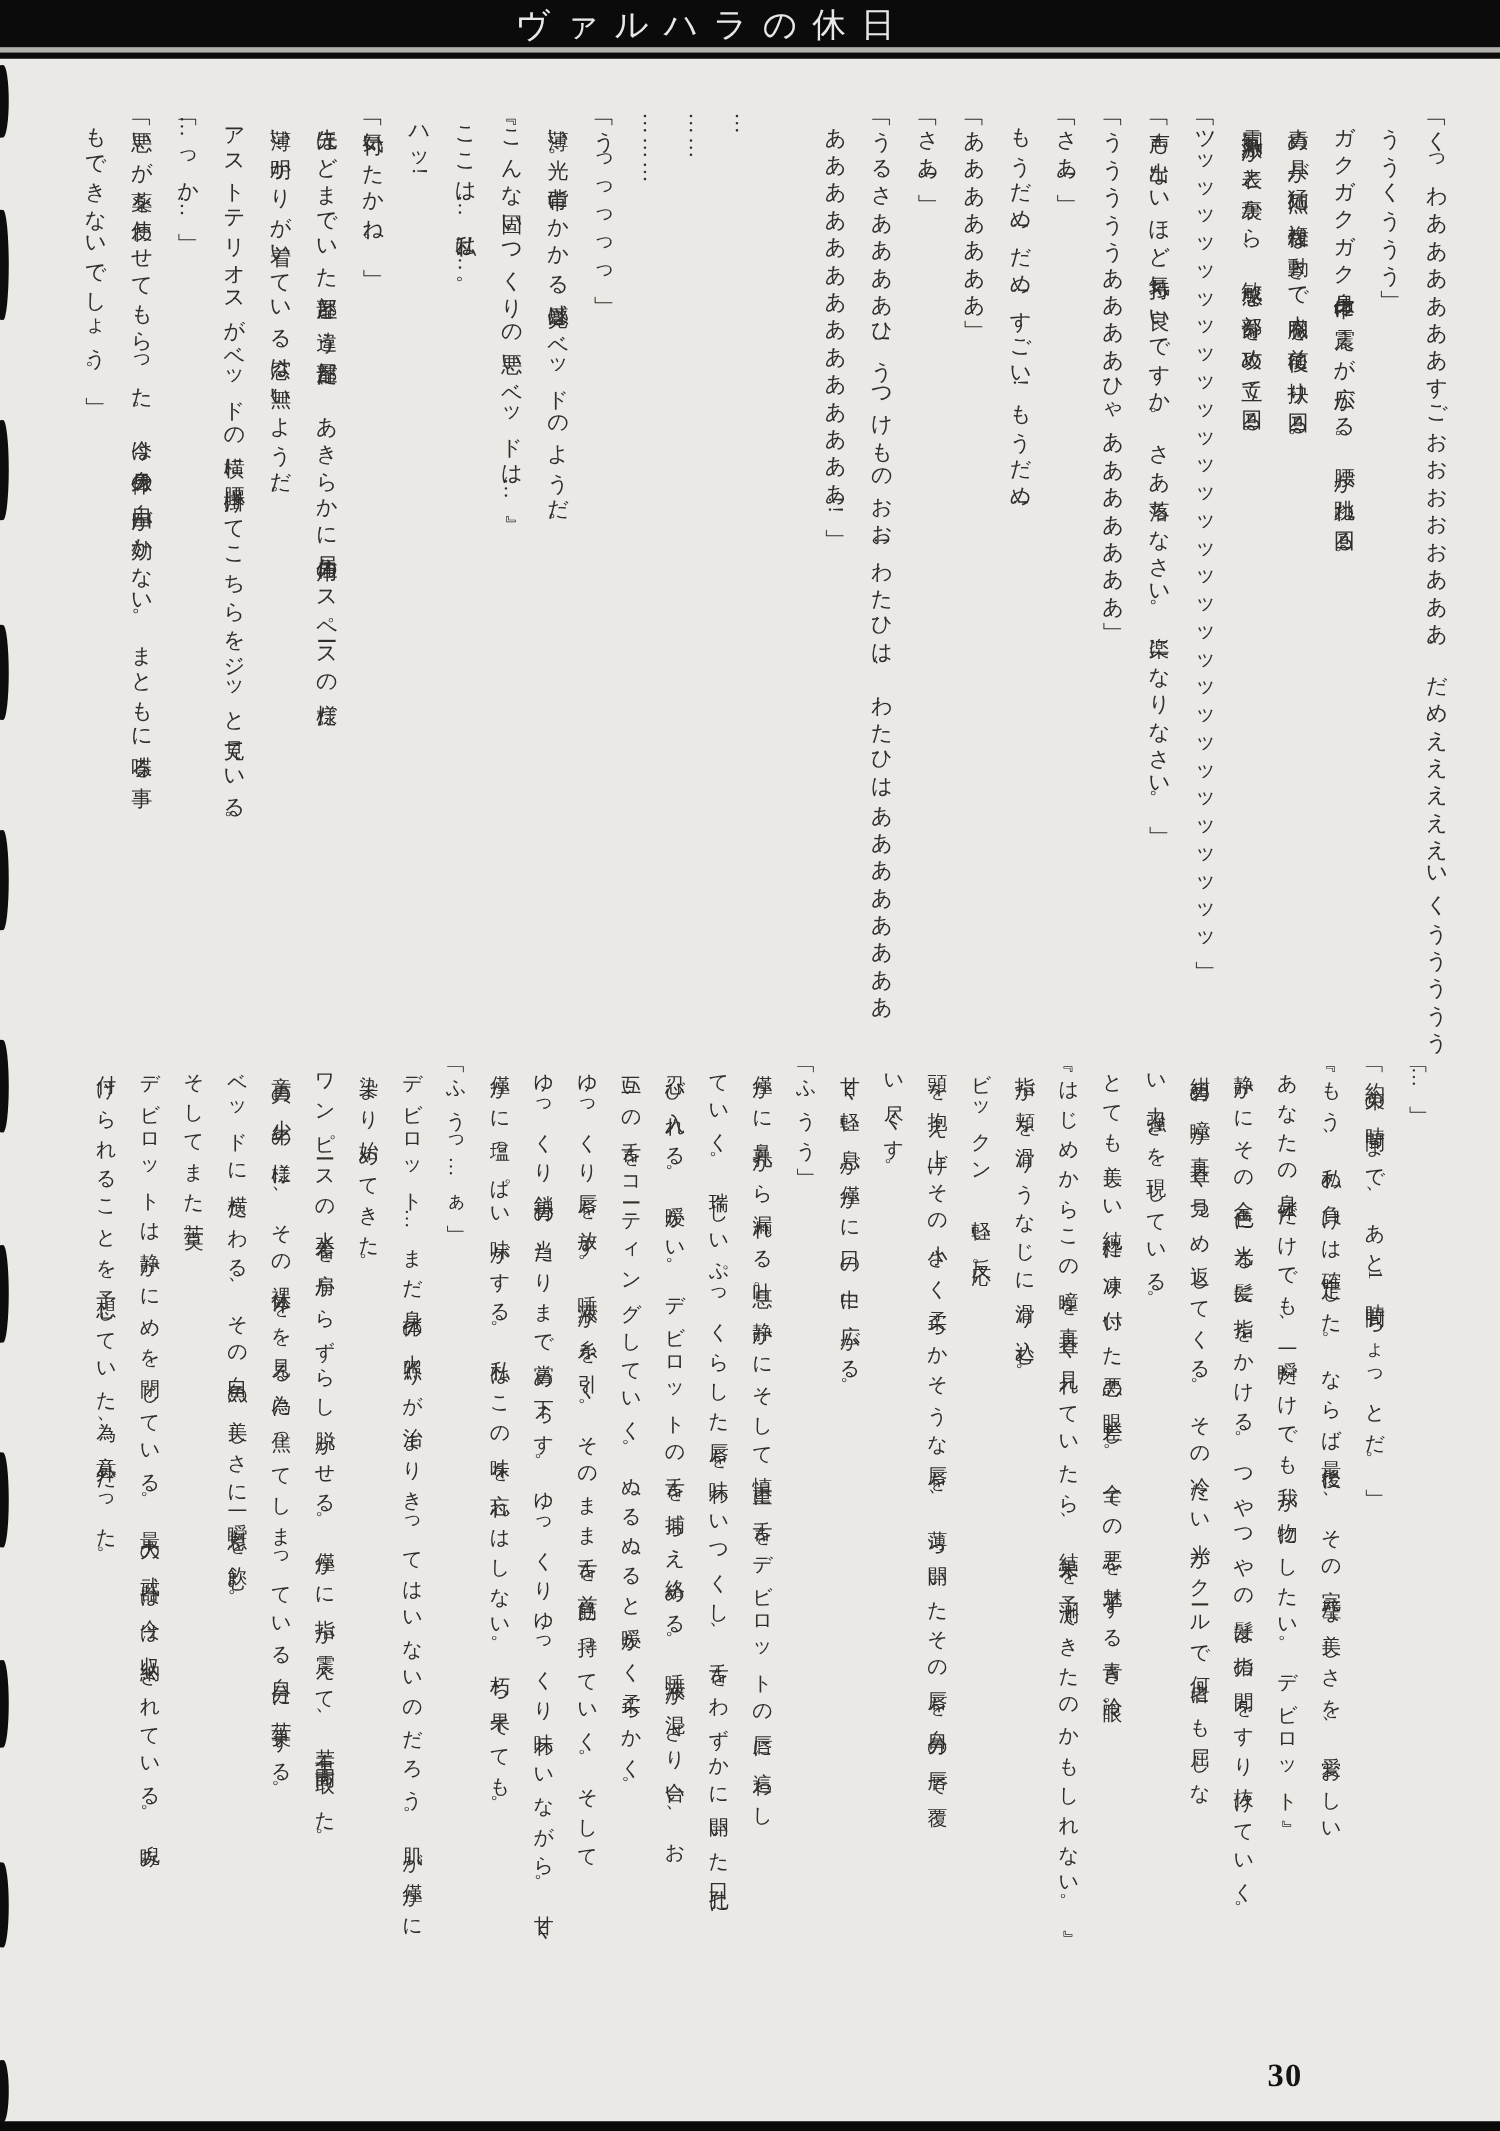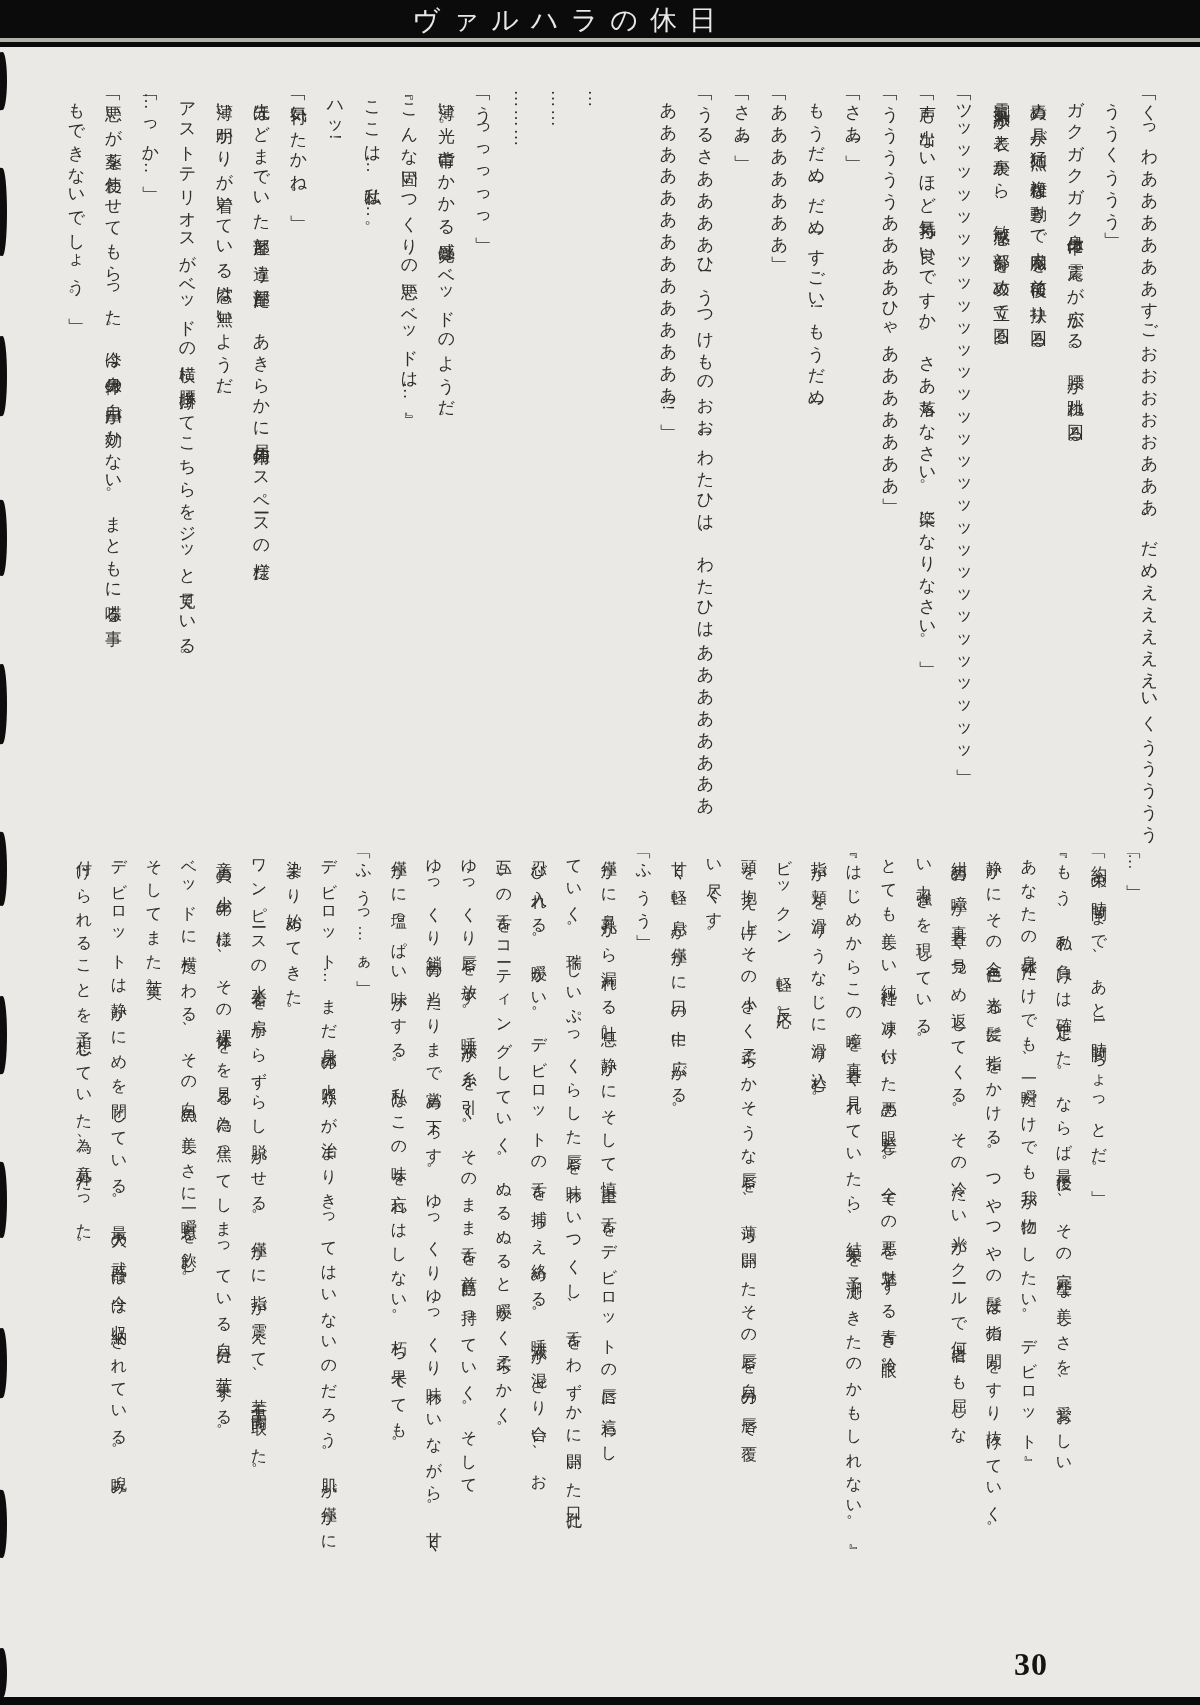--- a/index.html
+++ b/index.html
@@ -40,21 +40,21 @@
     top:90px;right:32px;height:714px;width:1118px;
     font-size:17px;letter-spacing:2.5px;line-height:37px;
   }
   .block-bottom{
     top:848px;right:48px;height:856px;width:1092px;
     font-size:16px;letter-spacing:5.5px;line-height:35px;
   }
   
   .page-number{
     position:absolute;left:1014px;top:1646px;
-    font-size:32px;font-weight:bold;color:#141414;letter-spacing:1px;
+    font-size:26px;font-weight:bold;color:#141414;letter-spacing:1px;
   }
 </style>
 </head>
 <body>
 
 <div class="banner">
   <div class="banner-title">ヴァルハラの休日</div>
 </div>
 <div class="banner-underline-gap"></div>
 <div class="banner-underline"></div>

